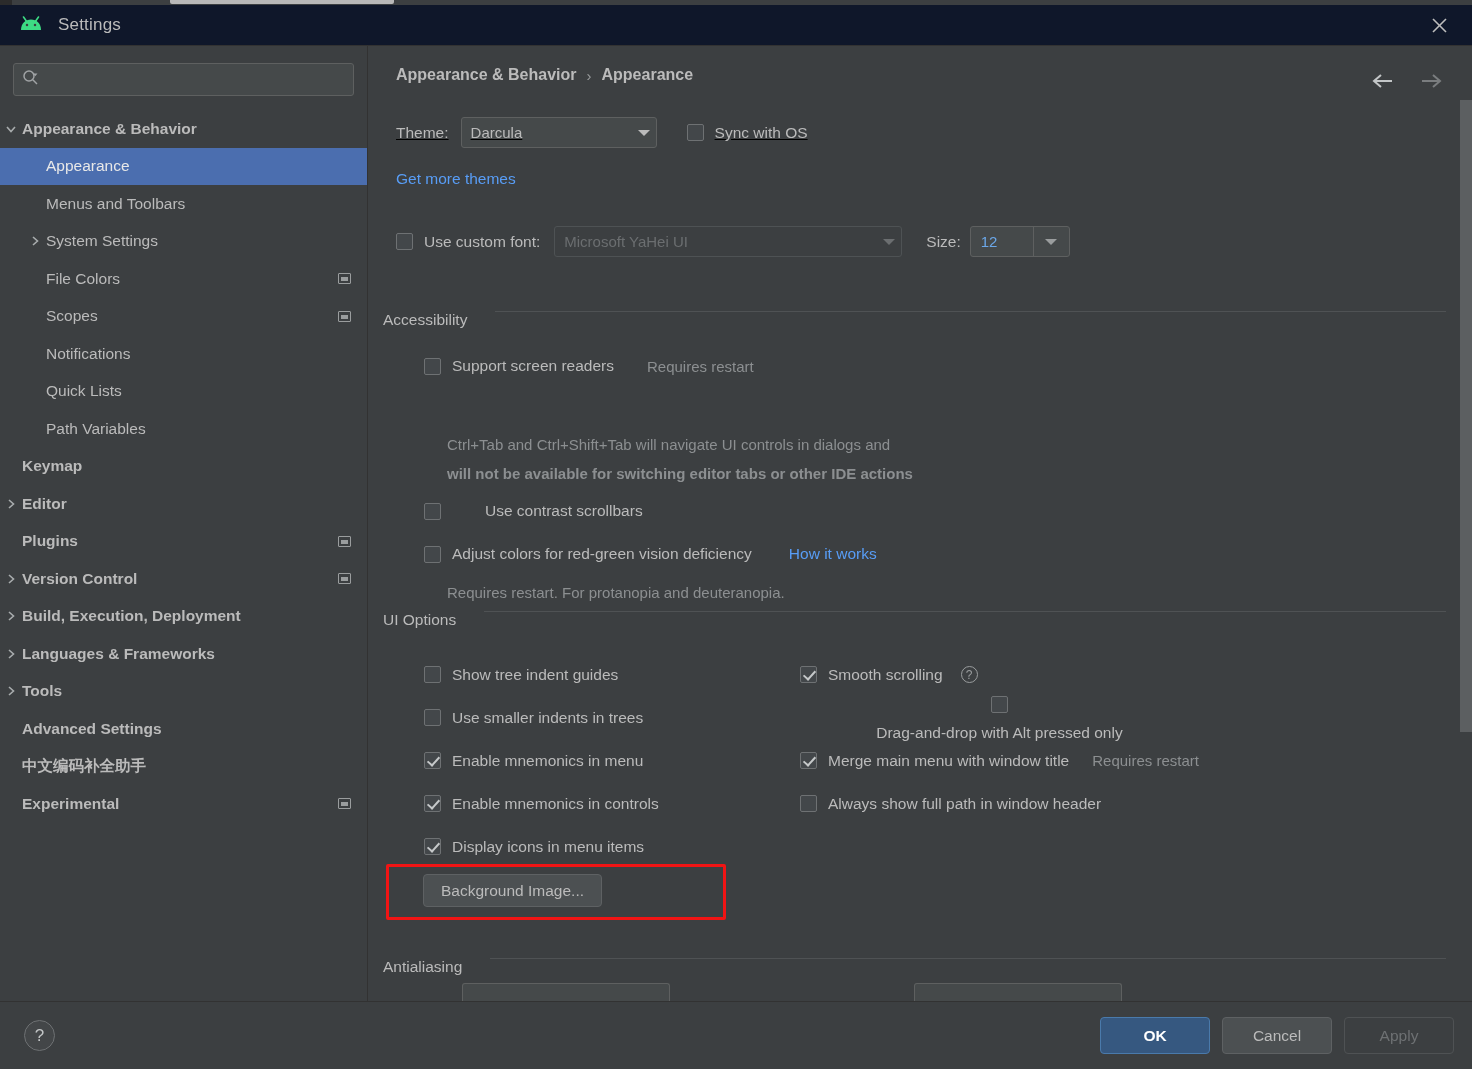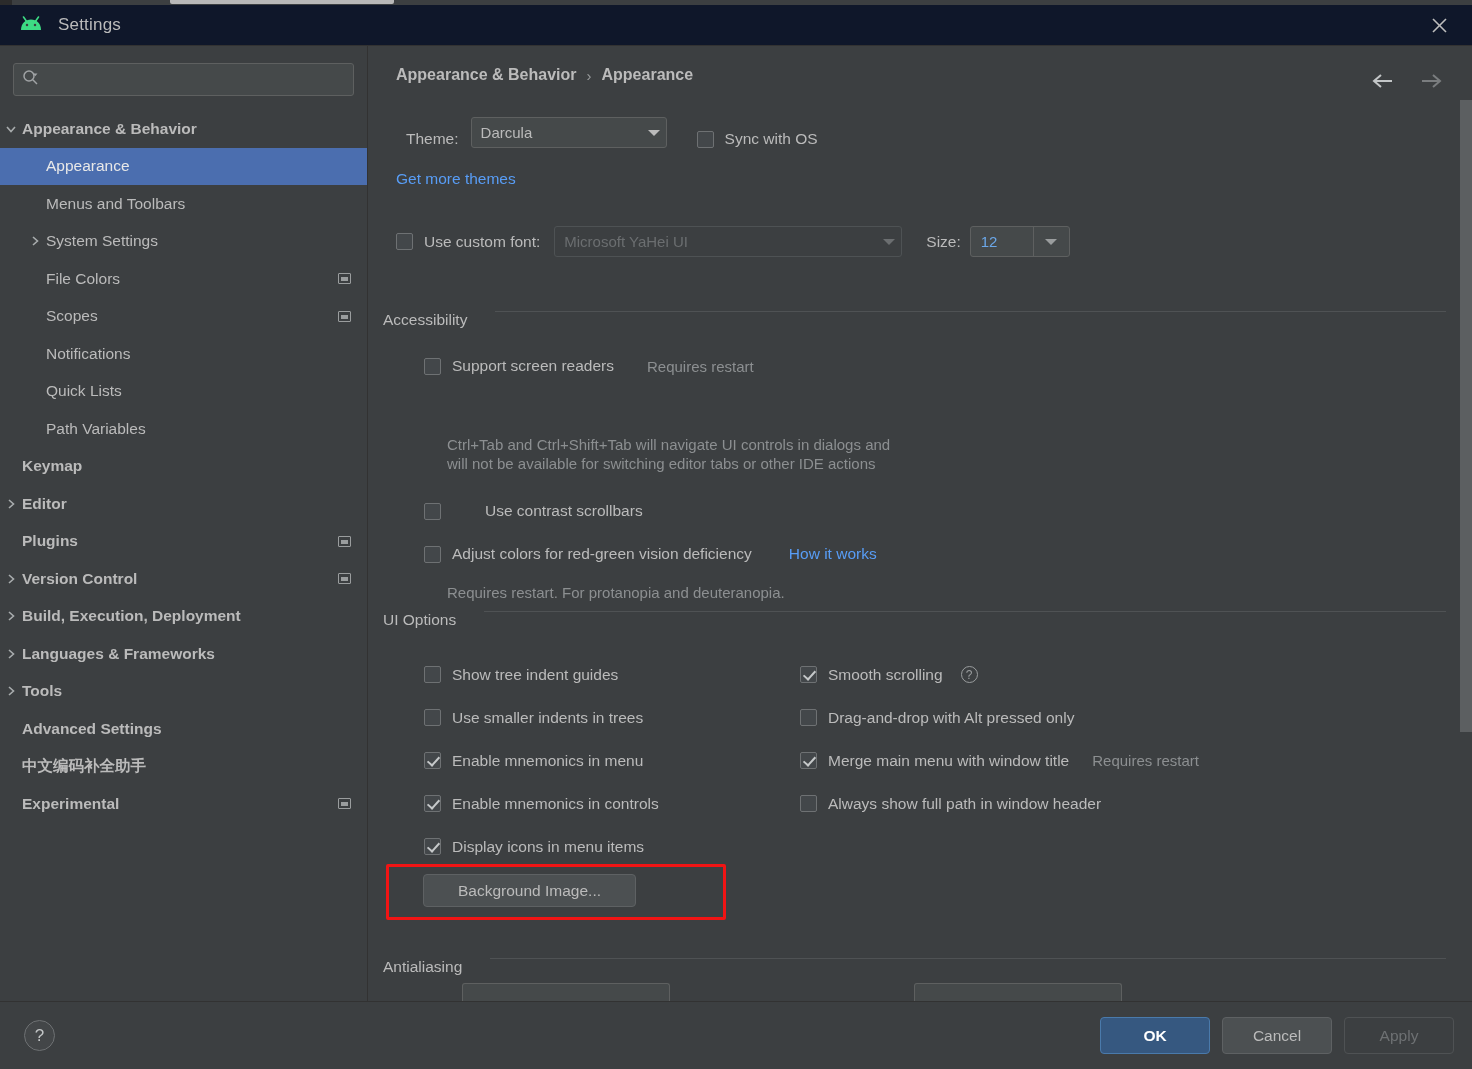--- a/index.html
+++ b/index.html
@@ -100,22 +100,22 @@
     display: flex; align-items: center; gap: 10px;
   }
   .crumb-sep { color: #9a9d9e; font-weight: normal; font-size: 15px; }
 
   .nav-arrows {
     position: absolute; right: 28px; top: 22px; display: flex; gap: 22px;
   }
   .nav-arrow { width: 26px; height: 26px; display:flex; align-items:center; justify-content:center; cursor:pointer; }
 
   .row-theme {
-    position: absolute; left: 37px; top: 71px;
-    display: flex; align-items: flex-end;
+    position: absolute; left: 27px; top: 71px;
+    display: flex; align-items: center; text-decoration: underline;
   }
   .lbl { color: #bbbbbb; font-size: 15.5px; }
   .lbl-dim { color: #8c8f91; font-size: 15px; }
 
   .combo {
     height: 31px; min-width: 178px;
     background: #45494a; border: 1px solid #5e6060; border-radius: 3px;
     display: flex; align-items: center; padding: 0 6px 0 9px;
     color: #bbbbbb; font-size: 15px; cursor: pointer; position: relative;
   }
@@ -157,21 +157,21 @@
   .section-line { flex: 1; height: 1px; background: #4f5254; }
 
   .helpmark {
     width: 17px; height: 17px; border-radius: 50%;
     border: 1px solid #9a9d9e; color: #9a9d9e;
     font-size: 12px; display: flex; align-items: center; justify-content: center;
     flex: none; cursor: pointer;
   }
 
   .btn-bg {
-    height: 33px; padding: 0 34px;
+    height: 33px; padding: 0 17px;
     background: #4c5052; border: 1px solid #5e6163; border-radius: 4px;
     color: #bbbbbb; font-size: 15.5px; cursor: pointer;
     display: flex; align-items: center;
     font-family: "Liberation Sans", sans-serif;
   }
   .redbox {
     position: absolute; border: 3px solid #f11414; border-radius: 2px;
   }
 
   .spin {
@@ -444,21 +444,21 @@
     <span class="section-title">Accessibility</span>
     <span class="section-line"></span>
   </div>
 
   <div class="cbrow" style="position:absolute;left:55px;top:311px;">
     <span class="cb" id="cb-sr"></span>
     <span class="cbl">Support screen readers</span>
     <span class="lbl-dim" style="margin-left:22px;">Requires restart</span>
   </div>
   <div class="lbl-dim" style="position:absolute;left:78px;top:390px;">Ctrl+Tab and Ctrl+Shift+Tab will navigate UI controls in dialogs and</div>
-  <div class="lbl-dim" style="position:absolute;left:78px;top:409px;">will not be available for switching editor tabs or other IDE actions</div>
+  <div class="lbl-dim" style="position:absolute;left:78px;top:419px;font-weight:bold;">will not be available for switching editor tabs or other IDE actions</div>
 
   <div class="cbrow" style="position:absolute;left:55px;top:416px;margin-top:40px;gap:44px;">
     <span class="cb" id="cb-contrast"></span>
     <span class="cbl">Use contrast scrollbars</span>
   </div>
 
   <div class="cbrow" style="position:absolute;left:55px;top:459px;margin-top:40px;">
     <span class="cb" id="cb-adjust"></span>
     <span class="cbl">Adjust colors for red-green vision deficiency</span>
     <span class="link" style="margin-left:26px;">How it works</span>
@@ -491,21 +491,21 @@
         <span class="cb checked"></span>
         <span class="cbl">Display icons in menu items</span>
       </div>
     </div>
   <div id="ui-right" style="position:absolute;left:431px;top:607px;">
       <div class="cbrow" style="height: 43px;">
         <span class="cb checked"></span>
         <span class="cbl">Smooth scrolling</span>
         <span class="helpmark" style="margin-left: 7px;">?</span>
       </div>
-      <div class="cbrow" style="height: 43px;">
+      <div class="cbrow" style="height: 43px; flex-direction: column;">
         <span class="cb"></span>
         <span class="cbl">Drag-and-drop with Alt pressed only</span>
       </div>
       <div class="cbrow" style="height: 43px;">
         <span class="cb checked"></span>
         <span class="cbl">Merge main menu with window title</span>
         <span class="lbl-dim" style="margin-left: 12px;">Requires restart</span>
       </div>
       <div class="cbrow" style="height: 43px;">
         <span class="cb"></span>

